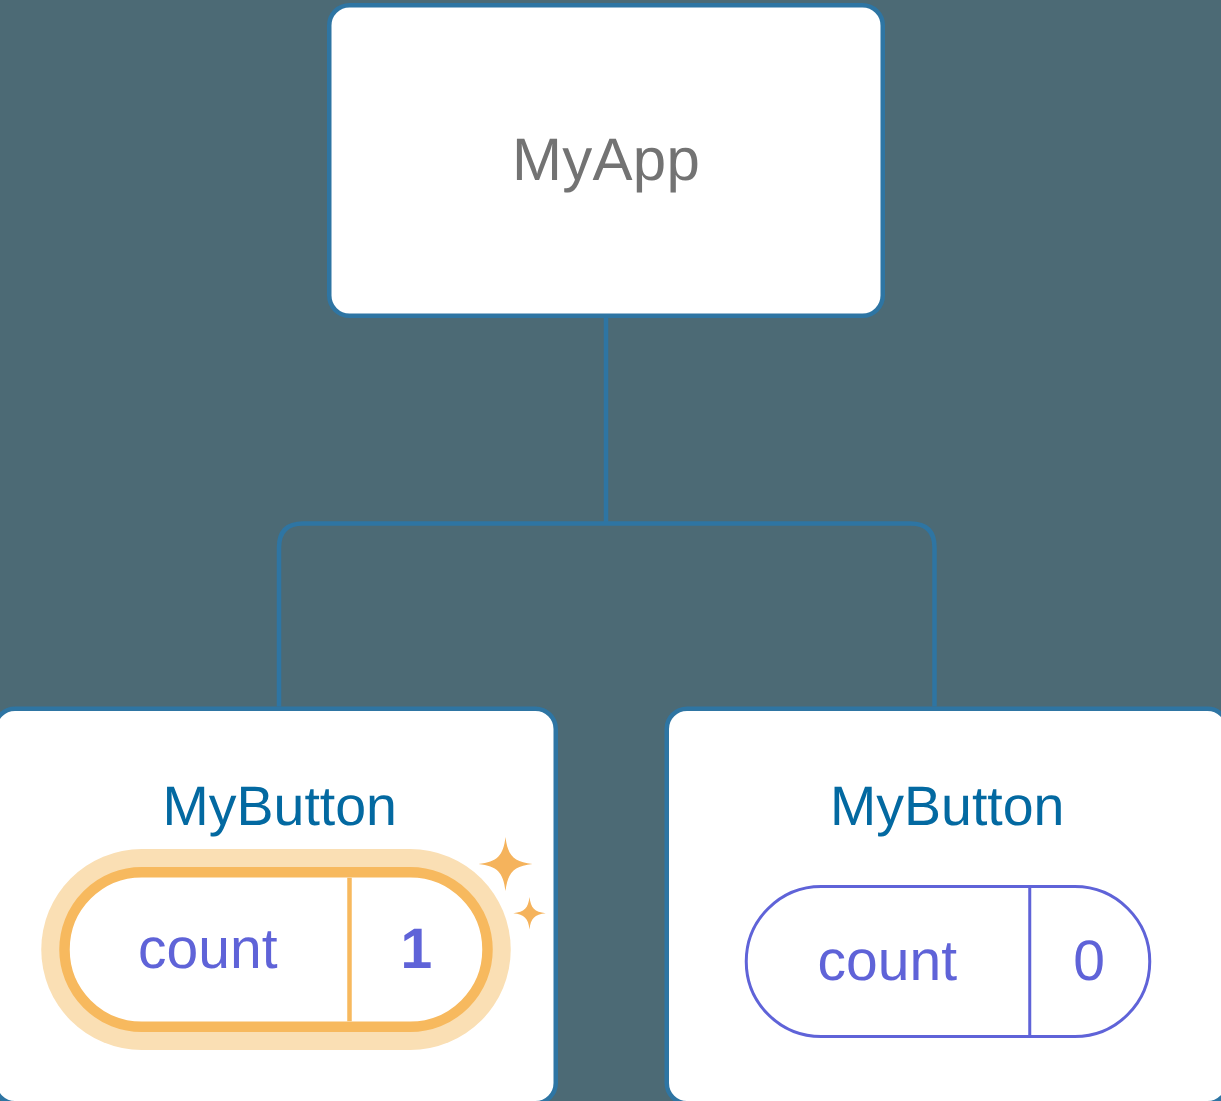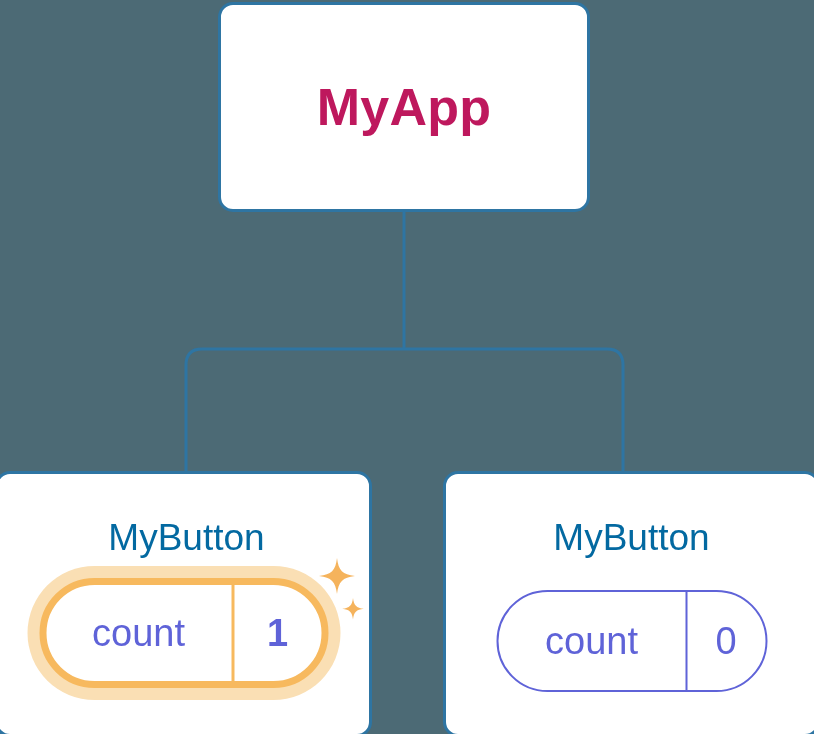--- a/index.html
+++ b/index.html
@@ -46,23 +46,23 @@
   #node-root {
     left: 218px;
     top: 2px;
     width: 372px;
     height: 210px;
     display: flex;
     align-items: center;
     justify-content: center;
   }
   .root-label {
-    color: #be185d;
-    font-size: 52px;
-    font-weight: 700;
+    color: #737373;
+    font-size: 40px;
+    font-weight: 400;
     letter-spacing: 0.2px;
     line-height: 1;
   }
 
   
   #node-child-0 {
     left: -5px;
     top: 471px;
     width: 377px;
     height: 266px;

